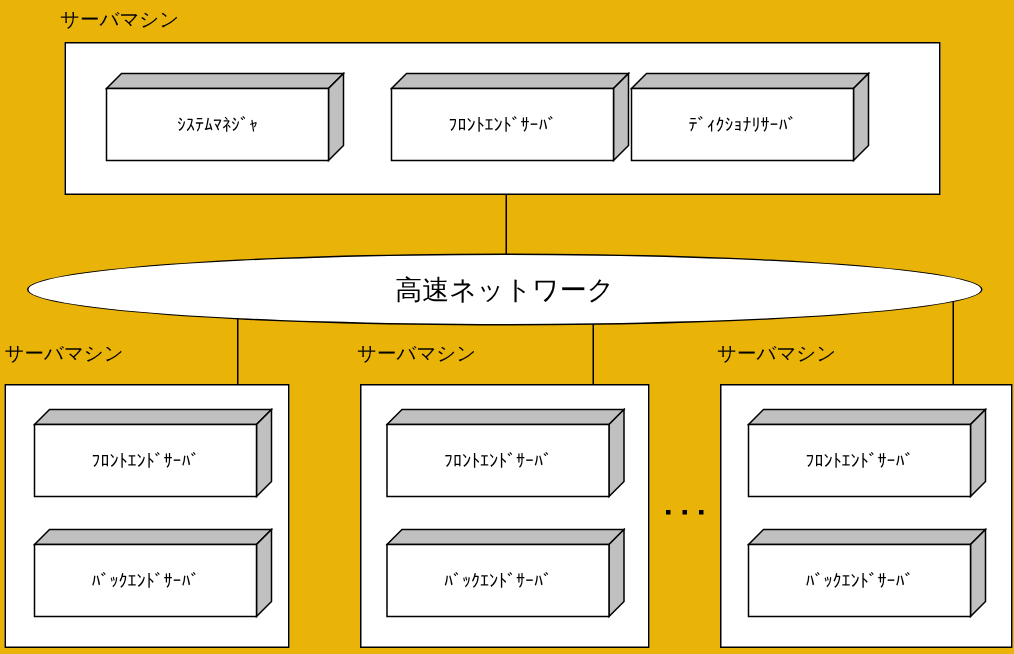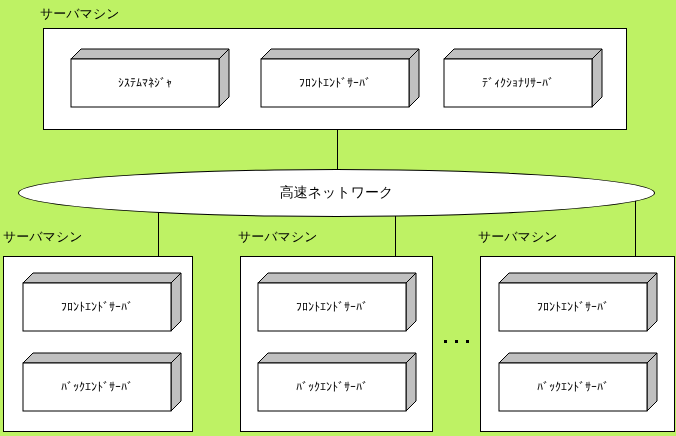--- a/index.html
+++ b/index.html
@@ -5,21 +5,21 @@
   * { margin: 0; padding: 0; box-sizing: border-box; }
   html, body { background: #ffffff; }
   body {
     font-family: "DejaVu Sans", "Liberation Sans", sans-serif;
     color: #000000;
   }
   .canvas {
     position: relative;
     width: 676px;
     height: 436px;
-    background: #bef264;
+    background: #eab308;
     overflow: hidden;
   }
   .machine-label {
     position: absolute;
     font-size: 13px;
     line-height: 16px;
     white-space: nowrap;
     color: #000000;
   }
   .machine-box {
@@ -34,21 +34,21 @@
   }
   .network-ellipse {
     position: absolute;
     left: 18px; top: 169px; width: 637px; height: 48px;
     border: 1px solid #000000;
     border-radius: 50%;
     background: #ffffff;
     display: flex; align-items: center; justify-content: center;
   }
   .network-label {
-    font-size: 14px;
+    font-size: 18px;
     white-space: nowrap;
   }
   .cube {
     position: absolute;
     width: 160px; height: 60px; padding-left: 24px;
   }
   .cube svg { position: absolute; left: 0; top: 0; }
   .cube-face { fill: #c0c0c0; stroke: #000000; stroke-width: 1; }
   .cube-front { fill: #ffffff; stroke: #000000; stroke-width: 1; }
   .cube-label {
@@ -93,21 +93,21 @@
         <use href="#cube-sym"></use>
       </svg>
     <div class="cube-label">ｼｽﾃﾑﾏﾈｼﾞｬ</div>
   </div>
   <div class="cube" style="left:260px;top:48px">
     <svg width="160" height="60">
         <use href="#cube-sym"></use>
       </svg>
     <div class="cube-label">ﾌﾛﾝﾄｴﾝﾄﾞｻｰﾊﾞ</div>
   </div>
-  <div class="cube" style="left:443px;top:48px">
+  <div class="cube" style="left:420px;top:48px">
     <svg width="160" height="60">
         <use href="#cube-sym"></use>
       </svg>
     <div class="cube-label">ﾃﾞｨｸｼｮﾅﾘｻｰﾊﾞ</div>
   </div>
 
   <div class="network-ellipse">
     <span class="network-label">高速ネットワーク</span>
   </div>
 

